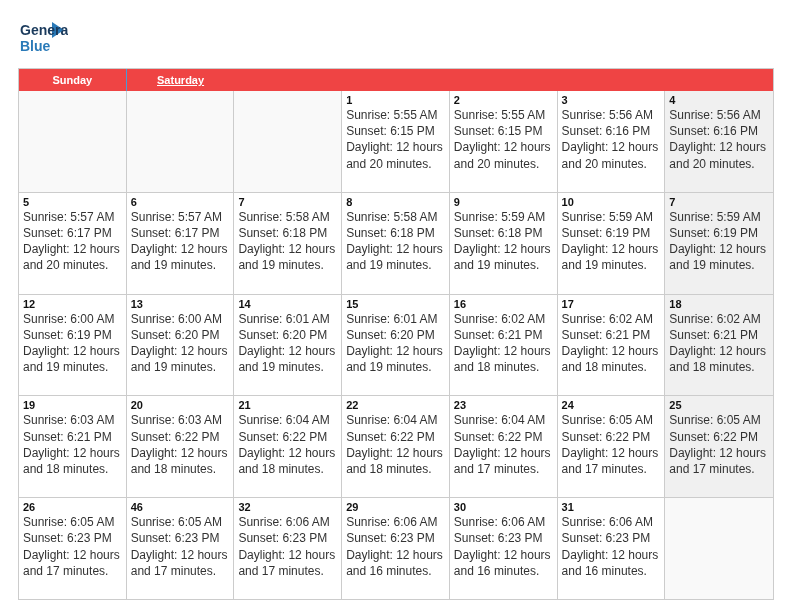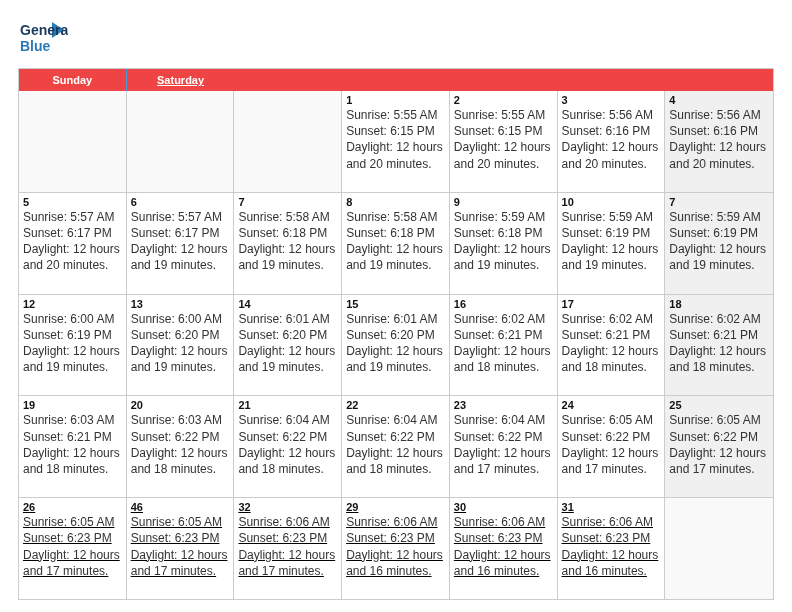--- a/index.html
+++ b/index.html
@@ -65,21 +65,21 @@
       flex: 1;
       display: flex;
       flex-direction: column;
     }
     .cal-week {
       display: grid;
       grid-template-columns: repeat(7, 1fr);
       flex: 1;
       border-bottom: 1px solid #ccc;
     }
-    .cal-week:last-child { border-bottom: none; text-decoration: underline; }
+    .cal-week:last-child { border-bottom: none; }
     .cal-cell {
       border-right: 1px solid #ccc;
       padding: 3px 4px;
       font-size: 8.5px;
       color: #333;
       vertical-align: top;
       min-height: 0;
       overflow: hidden;
     }
     .cal-cell:last-child { border-right: none; }

